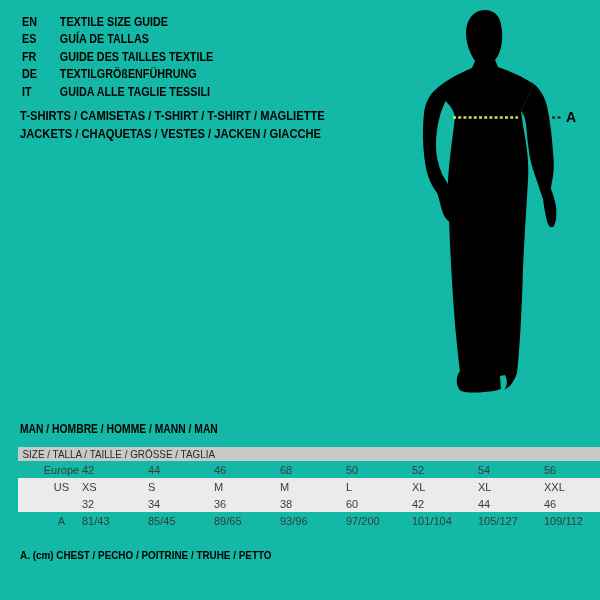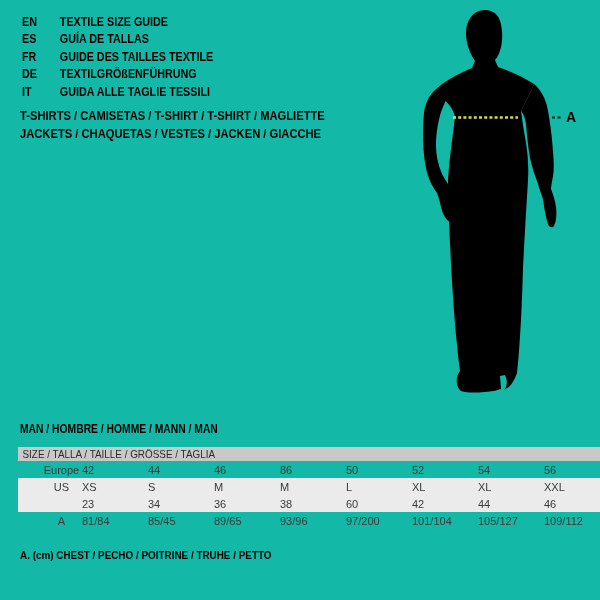--- a/index.html
+++ b/index.html
@@ -136,51 +136,51 @@
 
   <div class="table-wrap">
     <div class="t-header">
       <span>SIZE / TALLA / TAILLE / GRÖSSE / TAGLIA</span>
     </div>
     <div class="t-row">
       <span class="t-label">Europe</span>
       <span class="t-cell">42</span>
       <span class="t-cell">44</span>
       <span class="t-cell">46</span>
-      <span class="t-cell">86</span>
+      <span class="t-cell">68</span>
       <span class="t-cell">50</span>
       <span class="t-cell">52</span>
       <span class="t-cell">54</span>
       <span class="t-cell">56</span>
     </div>
     <div class="t-row band">
       <span class="t-label">US</span>
       <span class="t-cell">XS</span>
       <span class="t-cell">S</span>
       <span class="t-cell">M</span>
       <span class="t-cell">M</span>
       <span class="t-cell">L</span>
       <span class="t-cell">XL</span>
       <span class="t-cell">XL</span>
       <span class="t-cell">XXL</span>
     </div>
     <div class="t-row band">
       <span class="t-label"></span>
-      <span class="t-cell">23</span>
+      <span class="t-cell">32</span>
       <span class="t-cell">34</span>
       <span class="t-cell">36</span>
       <span class="t-cell">38</span>
       <span class="t-cell">60</span>
       <span class="t-cell">42</span>
       <span class="t-cell">44</span>
       <span class="t-cell">46</span>
     </div>
     <div class="t-row">
       <span class="t-label">A</span>
-      <span class="t-cell">81/84</span>
+      <span class="t-cell">81/43</span>
       <span class="t-cell">85/45</span>
       <span class="t-cell">89/65</span>
       <span class="t-cell">93/96</span>
       <span class="t-cell">97/200</span>
       <span class="t-cell">101/104</span>
       <span class="t-cell">105/127</span>
       <span class="t-cell">109/112</span>
     </div>
   </div>
 

